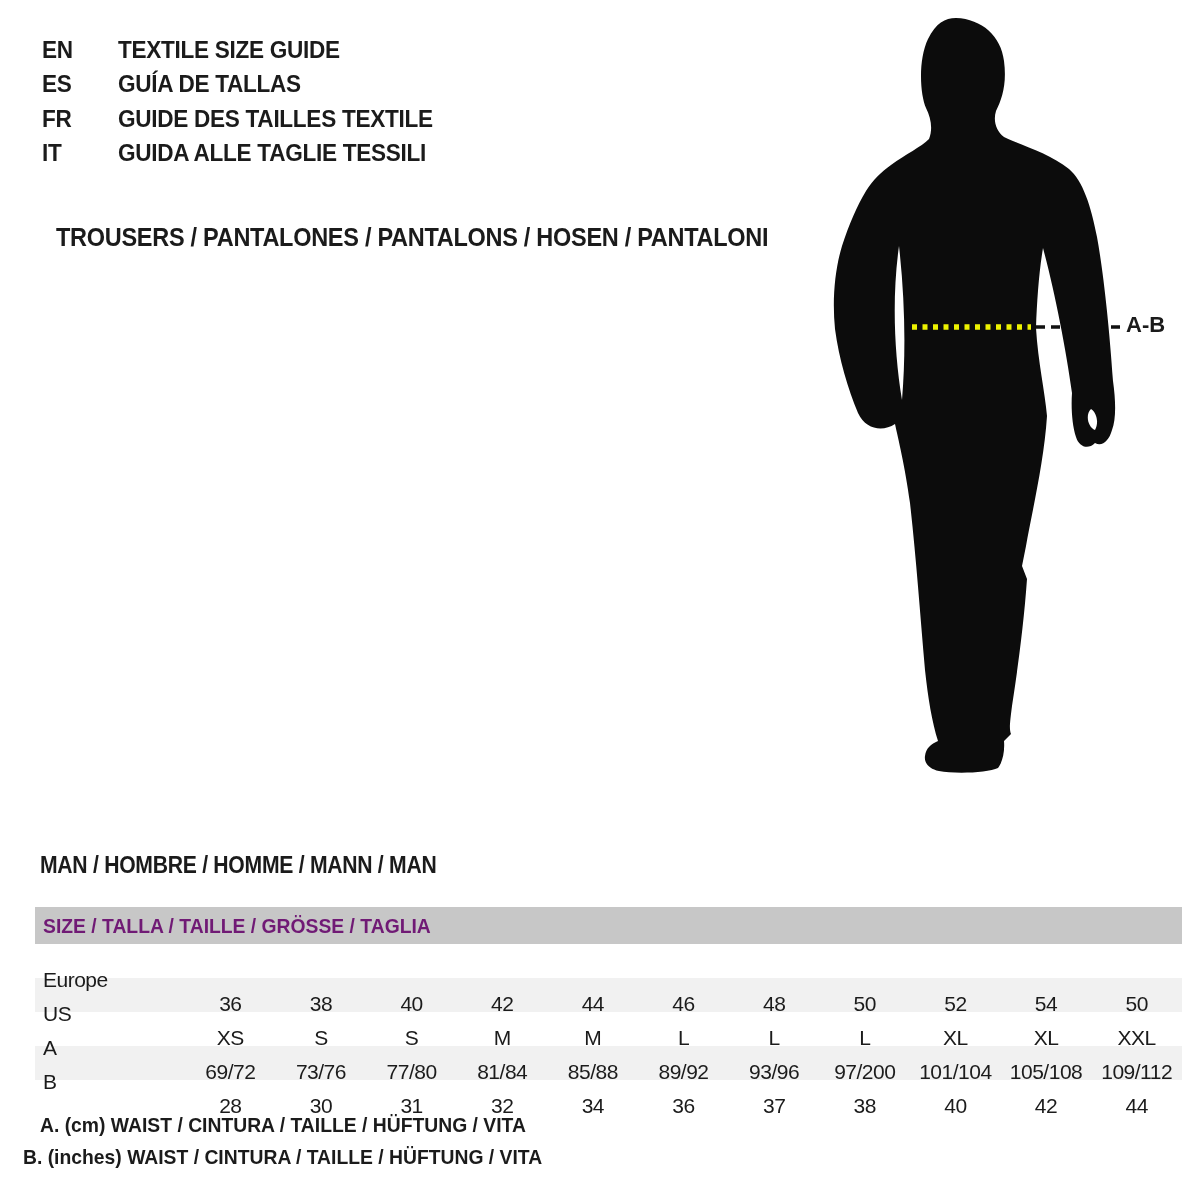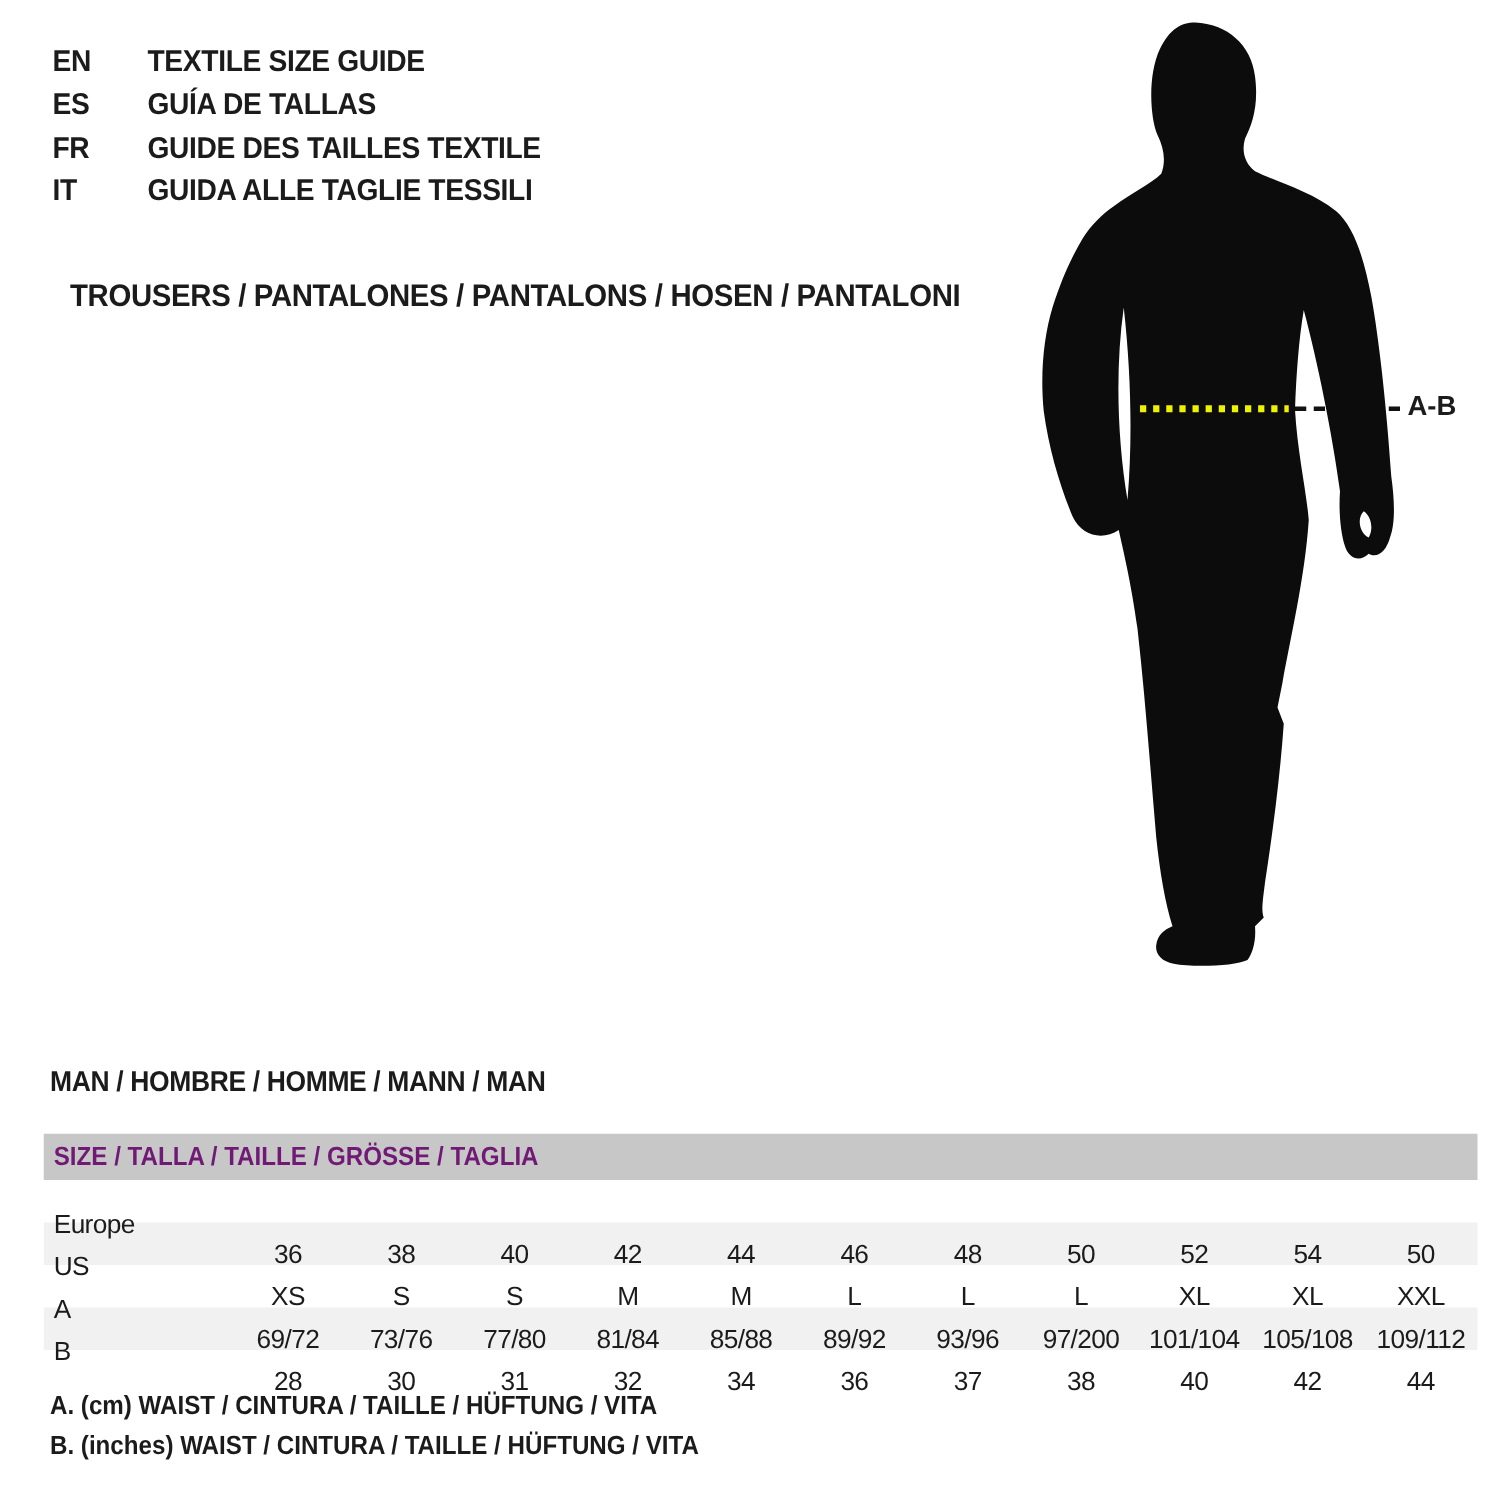--- a/index.html
+++ b/index.html
@@ -37,21 +37,21 @@
     display:grid;grid-template-columns:150px repeat(11,1fr);
     height:34px;align-items:center;
     font-size:21px;letter-spacing:-0.5px;
   }
   .st-row.alt{background:var(--alt-row-bg,#f1f1f1);}
   .st-label{padding-left:8px;}
   .st-cell{text-align:center;margin-top:48px;}
 
   
   .footnote-a{position:absolute;left:40px;top:1114px;font-weight:bold;font-size:21px;line-height:22px;}
-  .footnote-b{position:absolute;left:40px;top:1146px;font-weight:bold;font-size:21px;line-height:22px;}
+  .footnote-b{position:absolute;left:23px;top:1146px;font-weight:bold;font-size:21px;line-height:22px;}
 </style>
 </head>
 <body style="--header-bg: #c7c7c7; --alt-row-bg: #f1f1f1;">
 
 <div class="lang-list">
   <div class="lang-row">
     <span class="lang-code cond">EN</span>
     <span class="lang-label cond">TEXTILE SIZE GUIDE</span>
   </div>
   <div class="lang-row">

